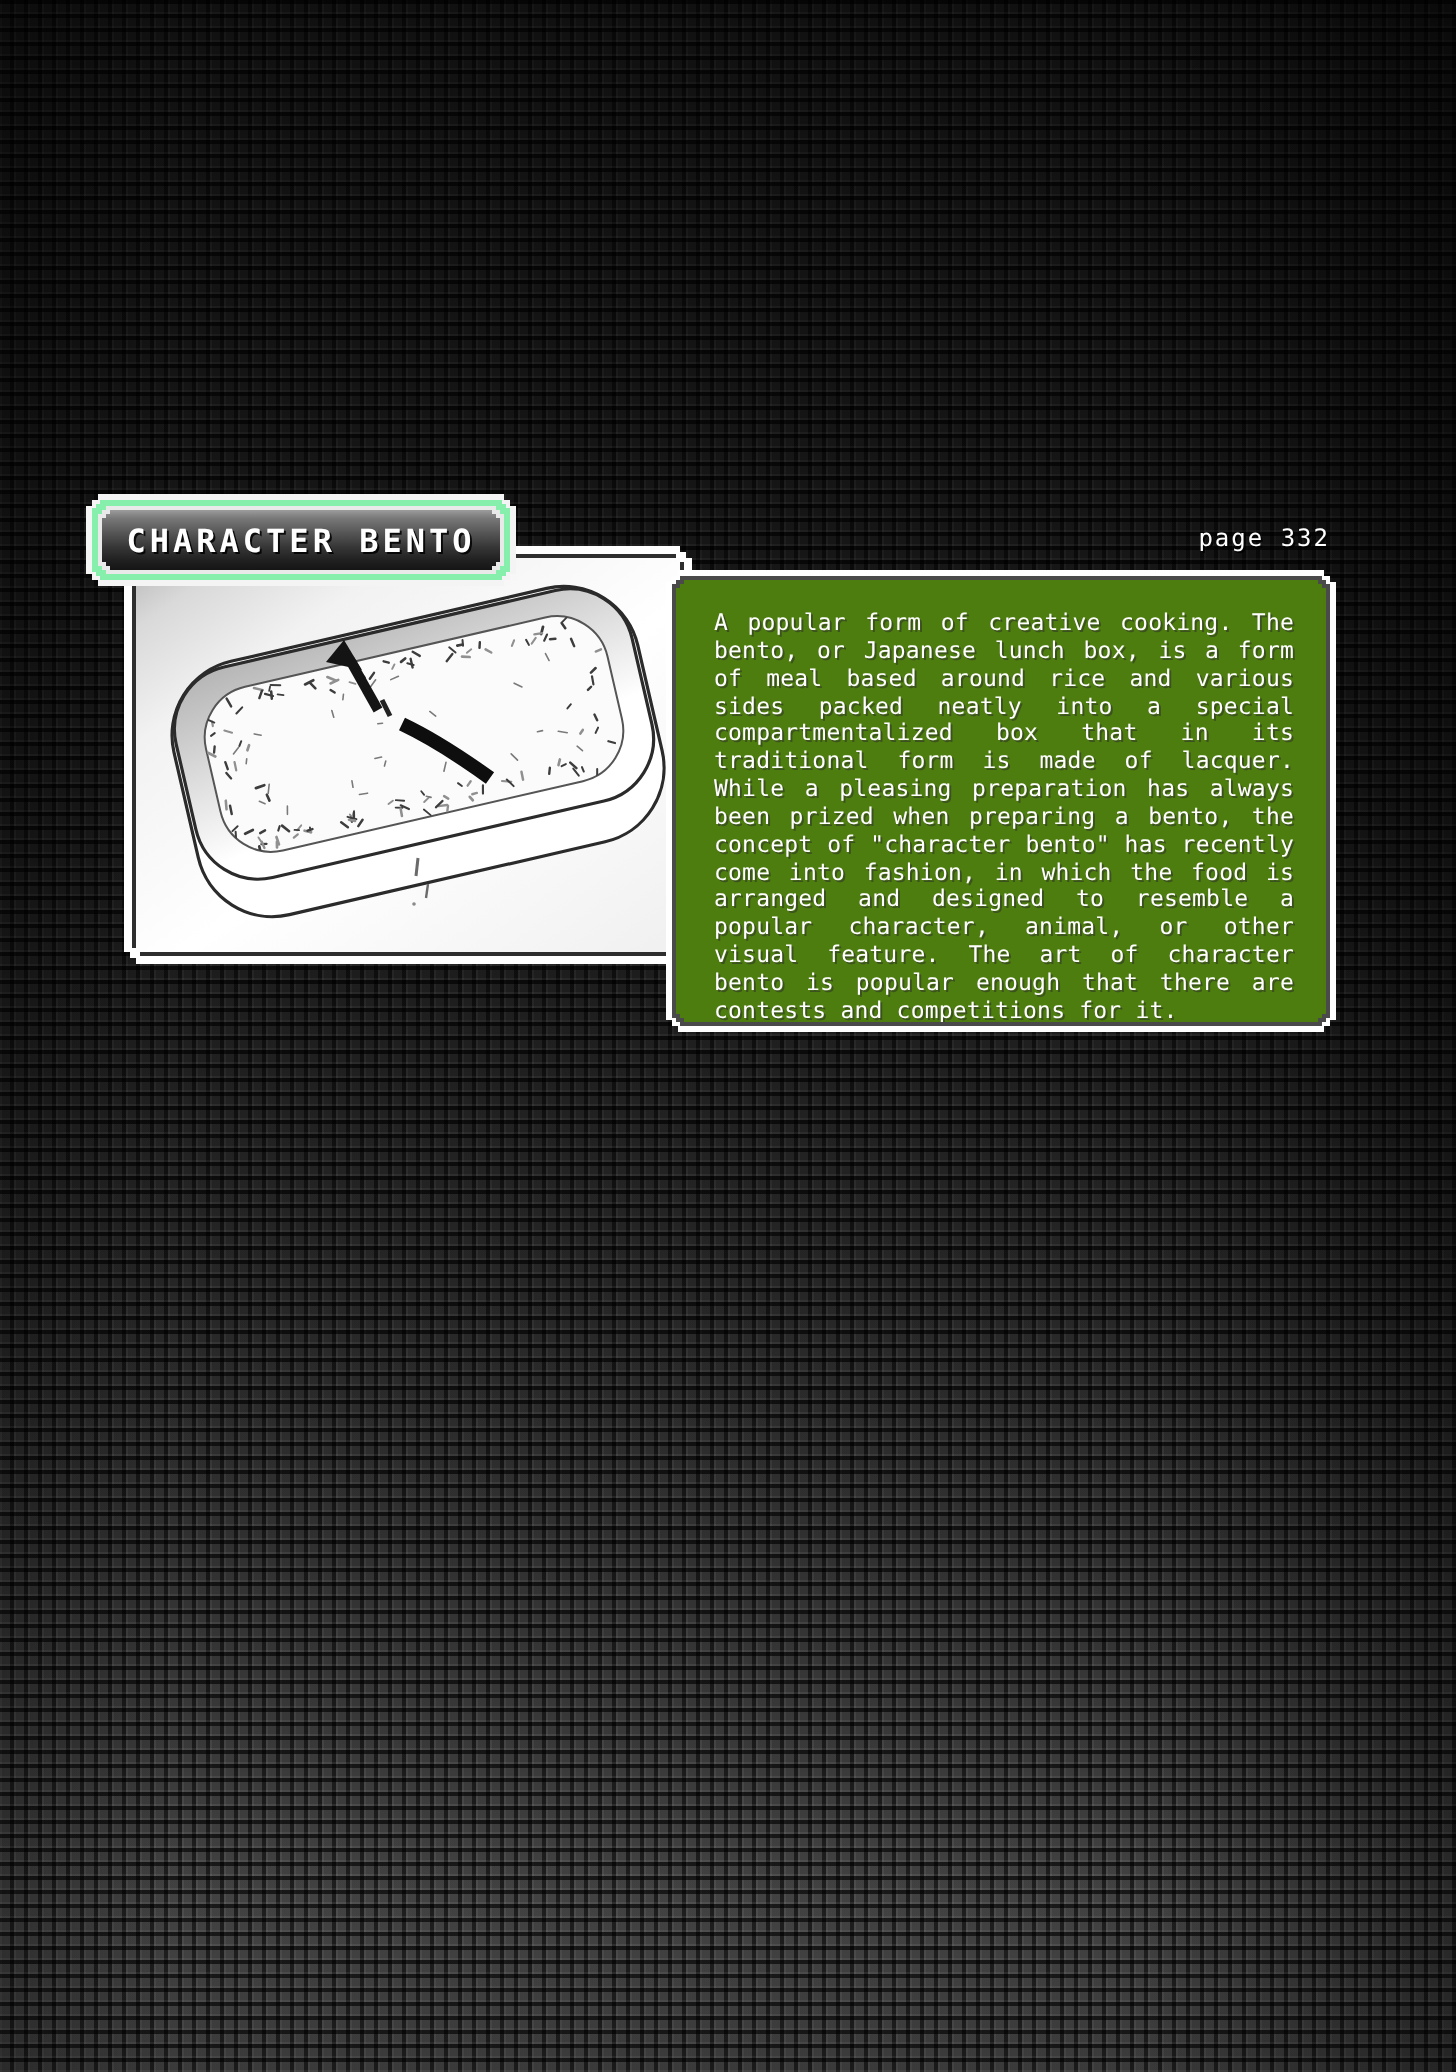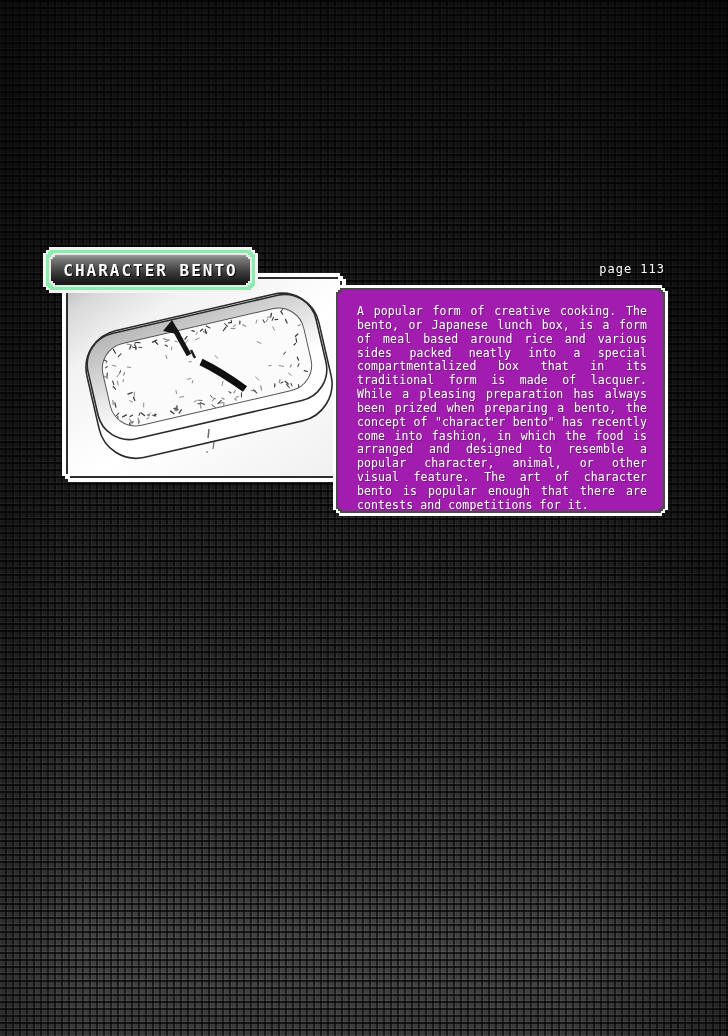--- a/index.html
+++ b/index.html
@@ -44,21 +44,21 @@
       linear-gradient(145deg, #b7b7b7 0%, #d9d9d9 9%, #f2f2f2 24%, #ffffff 55%, #f0f0f0 100%);
   }
   .image-content svg{display:block;width:100%;height:100%;}
 
   
   .text-box{
     position:absolute;left:333px;top:285px;width:335px;height:231px;background:#fff;z-index:2;
     filter: drop-shadow(4px 4px 0 rgba(140,140,140,0.8));
   }
   .text-box-line{position:absolute;inset:3px;background:#4a4a4a;}
-  .text-box-fill{position:absolute;inset:2px;background:#a21caf;}
+  .text-box-fill{position:absolute;inset:2px;background:#4d7c0f;}
   .text-box-fill p{
     margin:0;padding:15px 16px 0 19px;
     font-size:11.5px;line-height:13.85px;letter-spacing:0.1px;
     text-align:justify;color:#ffffff;
     text-shadow:1px 1px 0 rgba(45,45,45,0.55);
   }
 
   
   .title-box{
     position:absolute;left:43px;top:247px;width:215px;height:46px;background:#f4f4f4;z-index:3;
@@ -285,15 +285,15 @@
   <div class="title-box pix">
     <div class="title-gap pix-sm">
       <div class="title-inner-border pix-sm">
         <div class="title-fill pix-sm">
           <span>CHARACTER BENTO</span>
         </div>
       </div>
     </div>
   </div>
 
-  <div class="page-label">page 113</div>
+  <div class="page-label">page 332</div>
 
 </div>
 
 </body></html>

